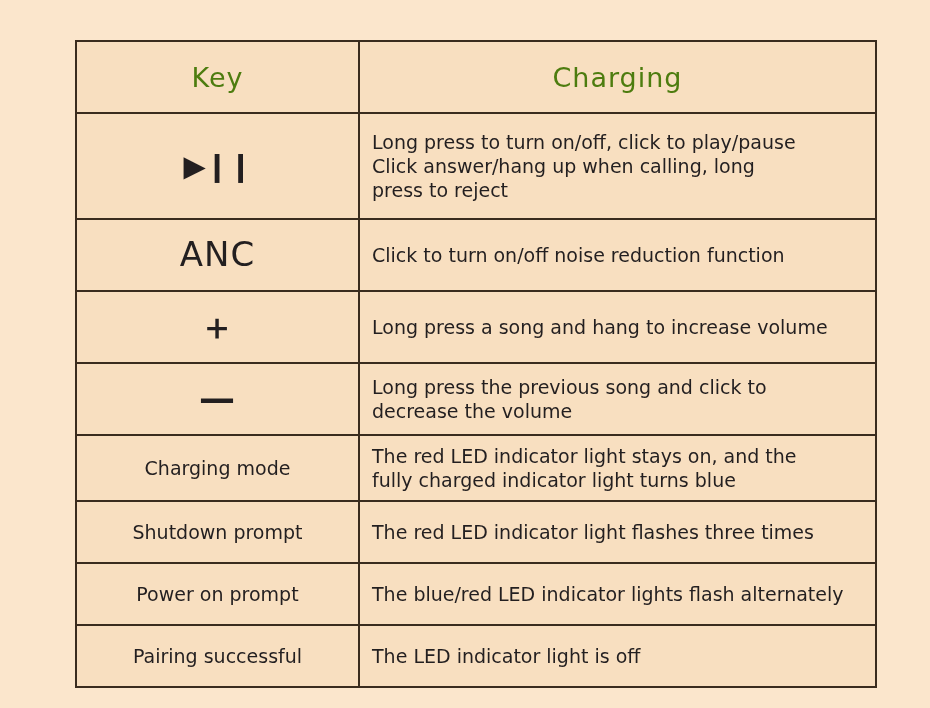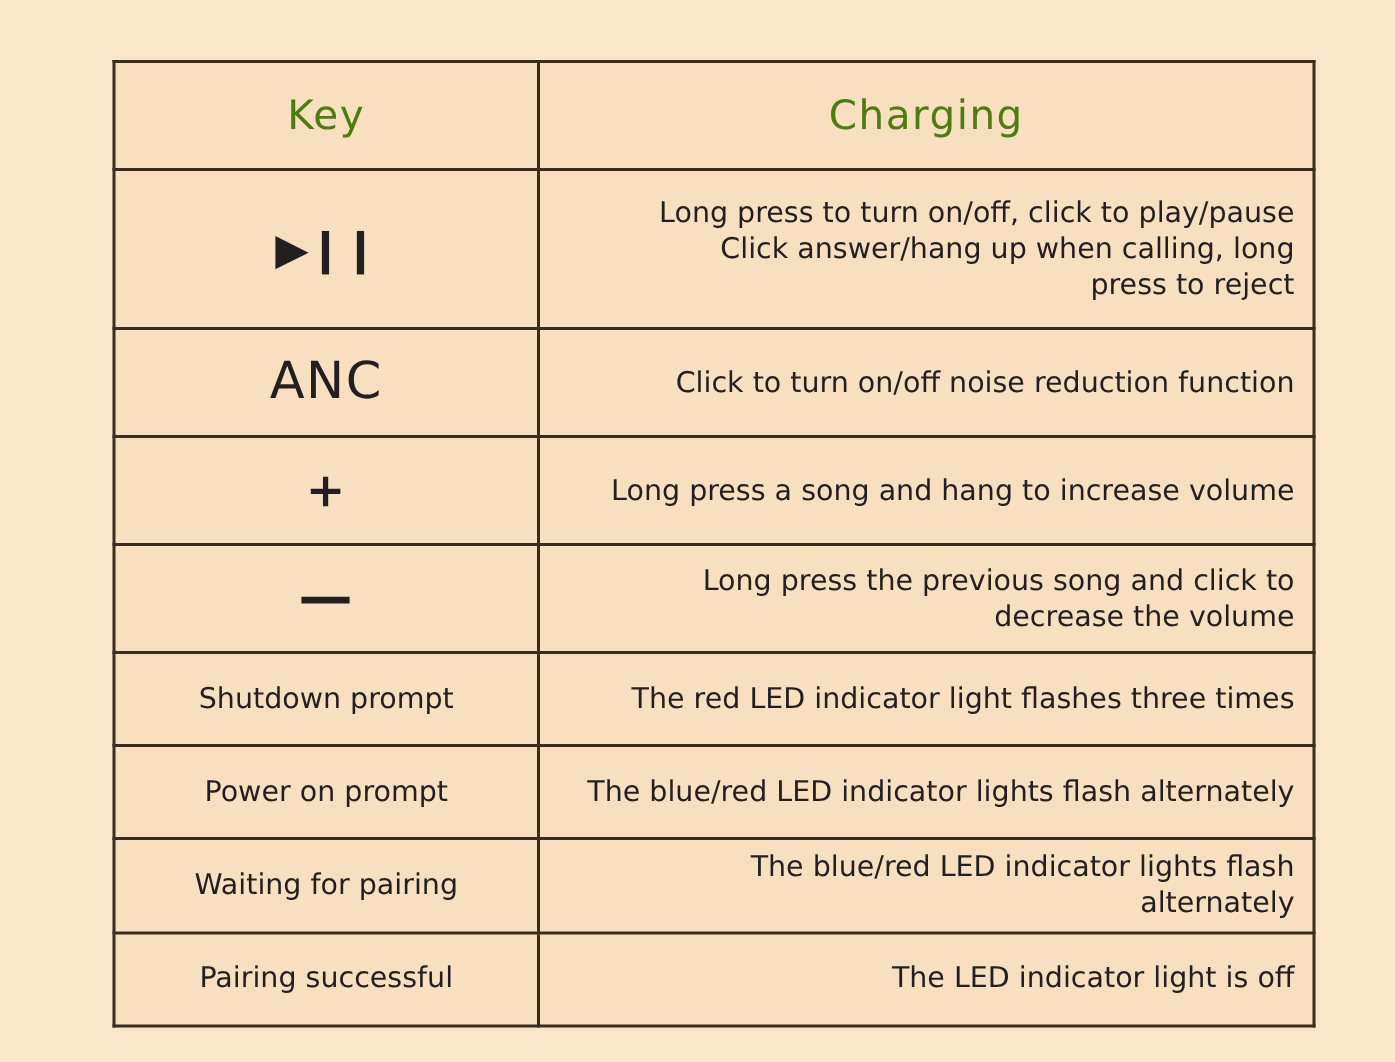--- a/index.html
+++ b/index.html
@@ -61,21 +61,21 @@
     font-size: 36px;
     font-weight: 600;
   }
   .key-word {
     font-size: 19px;
     line-height: 1.2;
   }
 
   
   .fn-cell {
-    text-align: right;
+    text-align: left;
     margin-top: 20px;
   }
   .fn-text {
     font-size: 19px;
     line-height: 1.28;
     display: block;
     white-space: pre-line;
   }
   .row-tall td { height: 92px; }
   .row-med td  { height: 58px; }
@@ -138,48 +138,48 @@
       <tr class="row-med">
         <td class="key-cell">
           <span class="key-symbol plusminus">—</span>
         </td>
         <td class="fn-cell">
           <span class="fn-text">Long press the previous song and click to
 decrease the volume</span>
         </td>
       </tr>
 
+      <tr class="row-sm">
+        <td class="key-cell">
+          <span class="key-word">Charging mode</span>
+        </td>
+        <td class="fn-cell">
+          <span class="fn-text">The red LED indicator light stays on, and the
+fully charged indicator light turns blue</span>
+        </td>
+      </tr>
 
       <tr class="row-xs">
         <td class="key-cell">
           <span class="key-word">Shutdown prompt</span>
         </td>
         <td class="fn-cell">
           <span class="fn-text">The red LED indicator light flashes three times</span>
         </td>
       </tr>
 
       <tr class="row-xs">
         <td class="key-cell">
           <span class="key-word">Power on prompt</span>
         </td>
         <td class="fn-cell">
           <span class="fn-text">The blue/red LED indicator lights flash alternately</span>
         </td>
       </tr>
 
-      <tr class="row-xs">
-        <td class="key-cell">
-          <span class="key-word">Waiting for pairing</span>
-        </td>
-        <td class="fn-cell">
-          <span class="fn-text">The blue/red LED indicator lights flash
-alternately</span>
-        </td>
-      </tr>
 
       <tr class="row-xs">
         <td class="key-cell">
           <span class="key-word">Pairing successful</span>
         </td>
         <td class="fn-cell">
           <span class="fn-text">The LED indicator light is off</span>
         </td>
       </tr>
 

